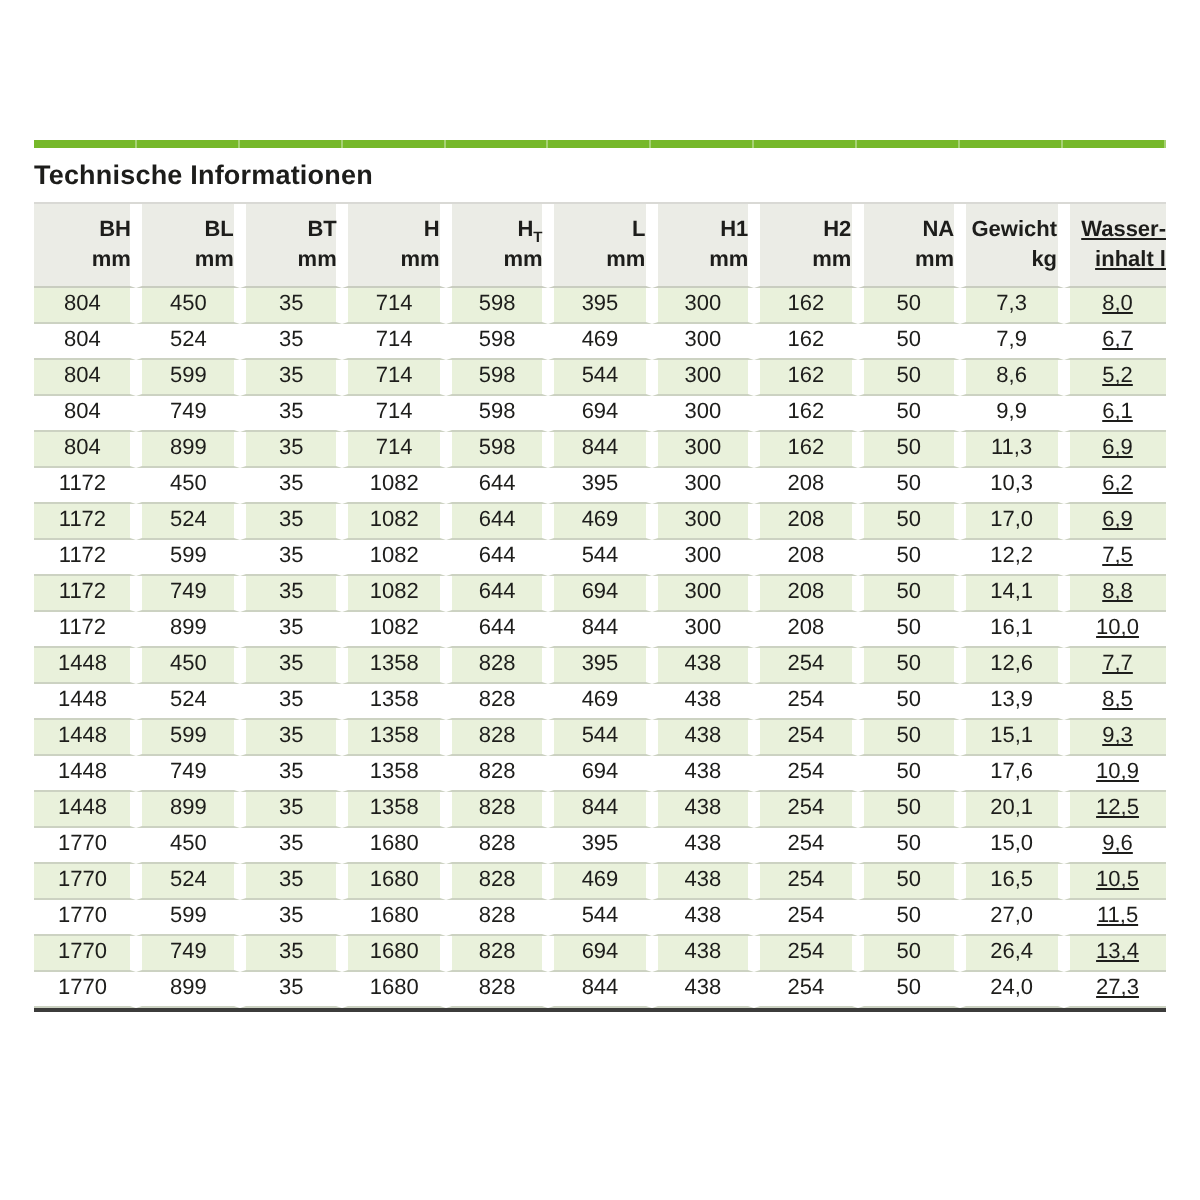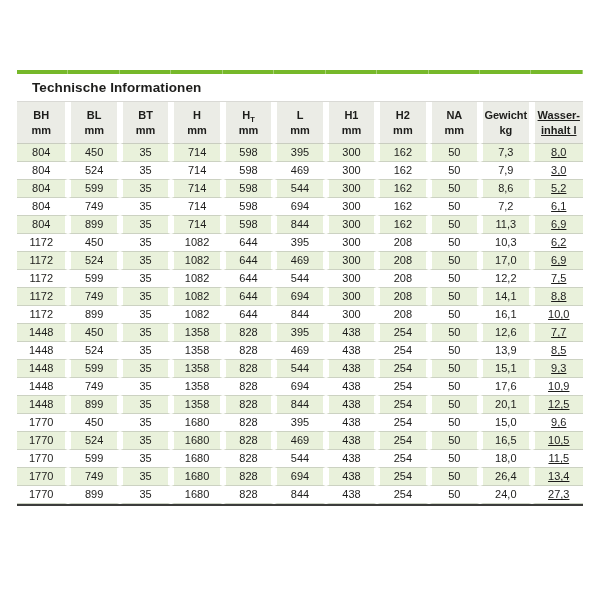--- a/index.html
+++ b/index.html
@@ -20,21 +20,21 @@
     background-color: #76b82a;
     background-image: repeating-linear-gradient(
       to right,
       transparent 0px, transparent 50.45px,
       rgba(255,255,255,0.35) 50.45px, rgba(255,255,255,0.35) 51.45px
     );
   }
 
   .title {
     position: absolute;
-    left: 32px; top: 80px;
+    left: 17px; top: 80px;
     margin: 0;
     font-size: 13.5px;
     font-weight: bold;
     letter-spacing: 0.1px;
     color: #1d1d1b;
   }
 
   .header-topline {
     position: absolute;
     left: 17px; top: 101px;
@@ -48,21 +48,21 @@
     width: 566px;
     border-collapse: separate;
     border-spacing: 0;
     table-layout: fixed;
   }
 
   th {
     background: #ebece6;
     font-size: 11px;
     font-weight: bold;
-    text-align: center;
+    text-align: right;
     vertical-align: middle;
     height: 41px;
     padding: 0;
     line-height: 15px;
     border-left: 3px solid #ffffff;
     border-right: 3px solid #ffffff;
     border-bottom: 1px solid #c9cdc0;
   }
   th .h-unit { display: block; }
   th sub { font-size: 7.5px; line-height: 0; }
@@ -132,21 +132,21 @@
           <td>804</td>
           <td>524</td>
           <td>35</td>
           <td>714</td>
           <td>598</td>
           <td>469</td>
           <td>300</td>
           <td>162</td>
           <td>50</td>
           <td>7,9</td>
-          <td>3,0</td>
+          <td>6,7</td>
         </tr>
         <tr class="alt">
           <td>804</td>
           <td>599</td>
           <td>35</td>
           <td>714</td>
           <td>598</td>
           <td>544</td>
           <td>300</td>
           <td>162</td>
@@ -157,21 +157,21 @@
         <tr>
           <td>804</td>
           <td>749</td>
           <td>35</td>
           <td>714</td>
           <td>598</td>
           <td>694</td>
           <td>300</td>
           <td>162</td>
           <td>50</td>
-          <td>7,2</td>
+          <td>9,9</td>
           <td>6,1</td>
         </tr>
         <tr class="alt">
           <td>804</td>
           <td>899</td>
           <td>35</td>
           <td>714</td>
           <td>598</td>
           <td>844</td>
           <td>300</td>
@@ -339,21 +339,21 @@
         <tr>
           <td>1770</td>
           <td>599</td>
           <td>35</td>
           <td>1680</td>
           <td>828</td>
           <td>544</td>
           <td>438</td>
           <td>254</td>
           <td>50</td>
-          <td>18,0</td>
+          <td>27,0</td>
           <td>11,5</td>
         </tr>
         <tr class="alt">
           <td>1770</td>
           <td>749</td>
           <td>35</td>
           <td>1680</td>
           <td>828</td>
           <td>694</td>
           <td>438</td>

